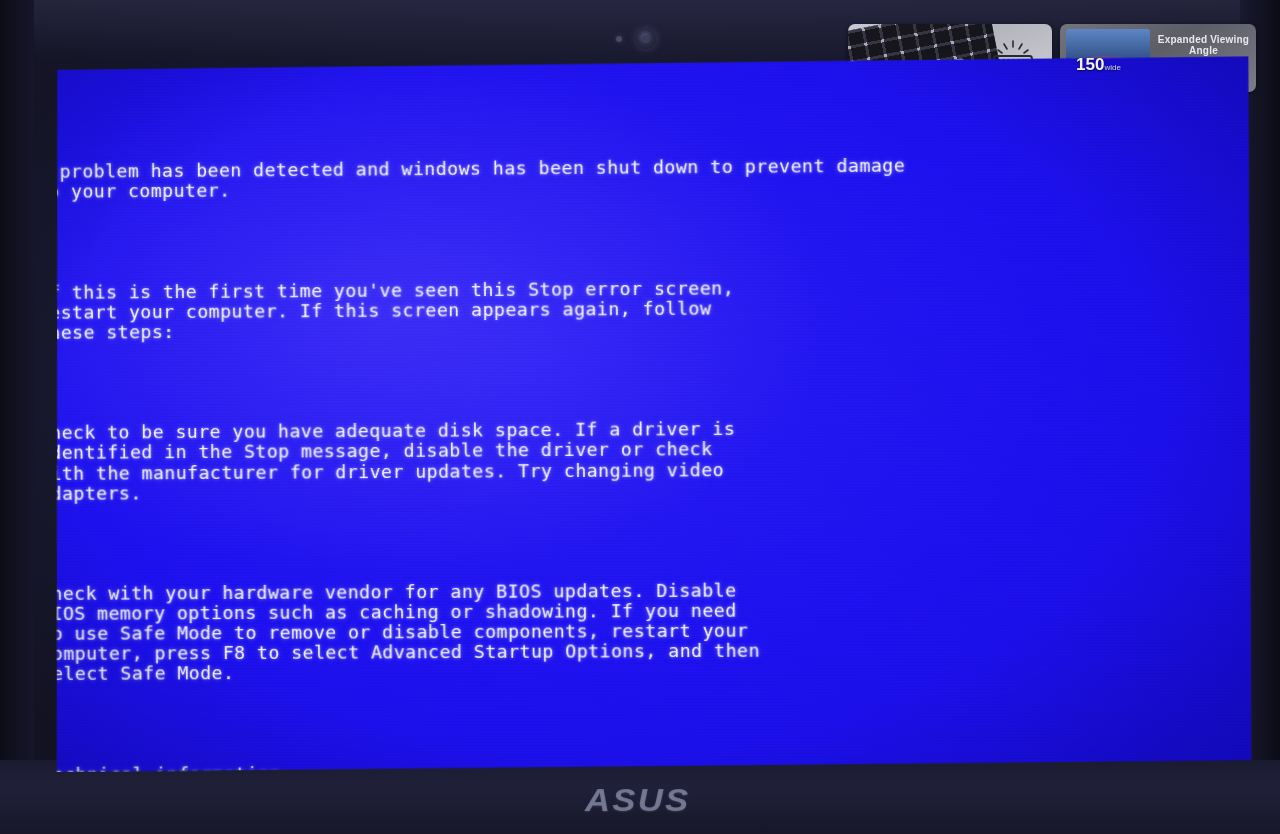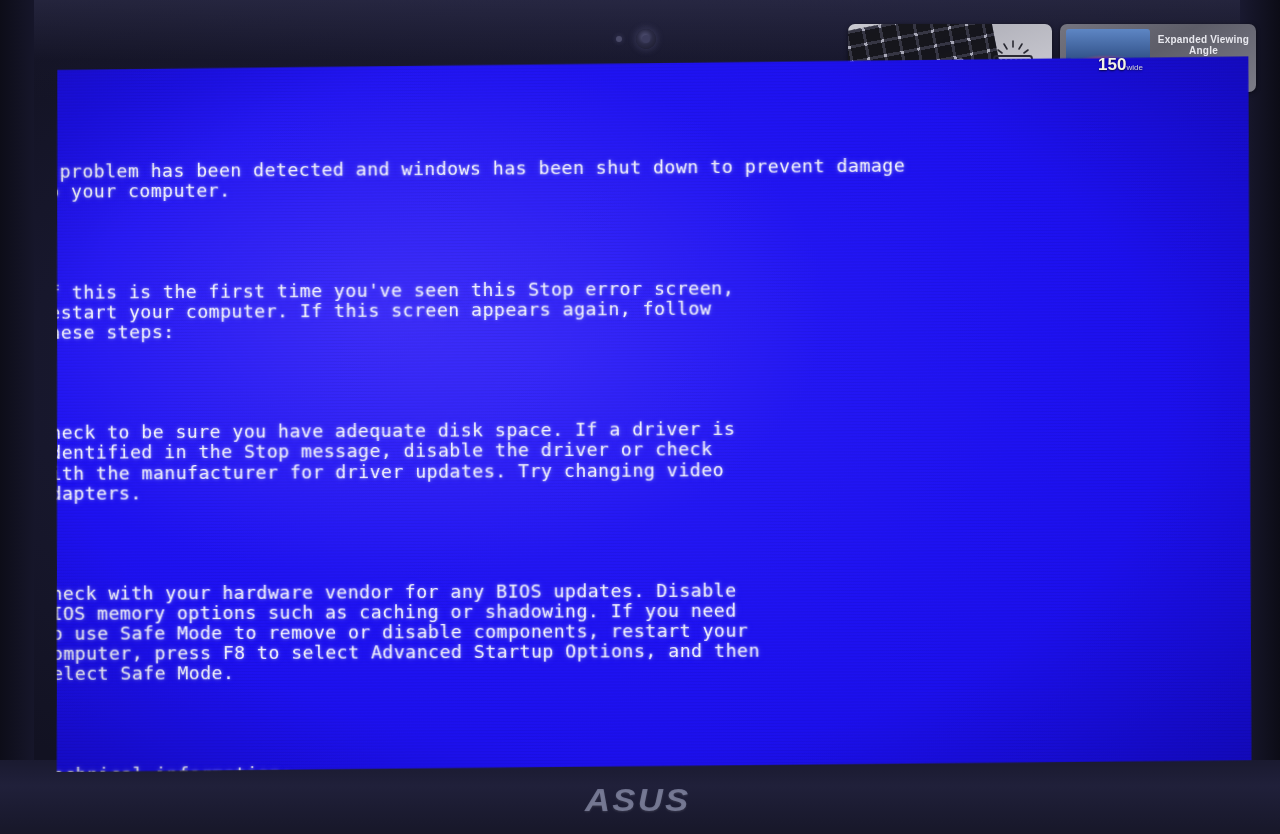--- a/index.html
+++ b/index.html
@@ -127,21 +127,21 @@
   .view-img::before {
     content: "";
     position: absolute; left: 4px; bottom: 4px;
     width: 76px; height: 26px;
     border-radius: 50%;
     background: conic-gradient(from 200deg, #d8a23c, #cf4f5e, #8e3f8a, #3b6fb5, #d8a23c);
     filter: blur(1.6px);
     opacity: 0.95;
   }
   .view-deg {
-    position: absolute; left: 32px; bottom: 12px;
+    position: absolute; left: 10px; bottom: 12px;
     color: #f2f2e4;
     font-family: "Liberation Sans", sans-serif;
     font-weight: bold;
     font-size: 17px;
     text-shadow: 0 1px 2px rgba(0,0,0,0.7);
     z-index: 3;
   }
   .view-deg small { font-size: 8px; font-weight: normal; opacity: 0.85; }
   .view-txt {
     position: absolute; left: 96px; top: 10px; right: 5px;

